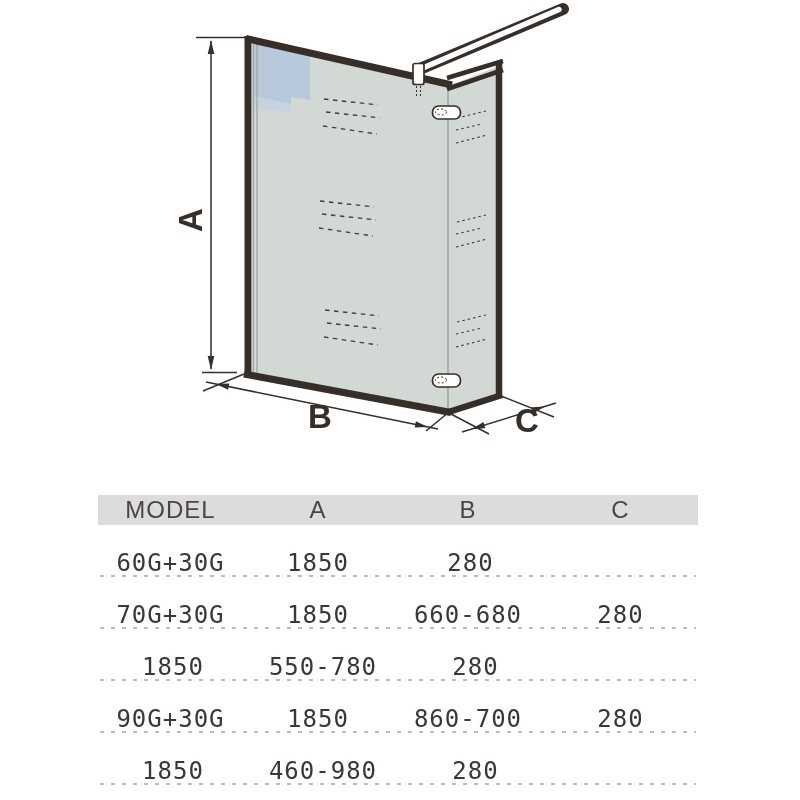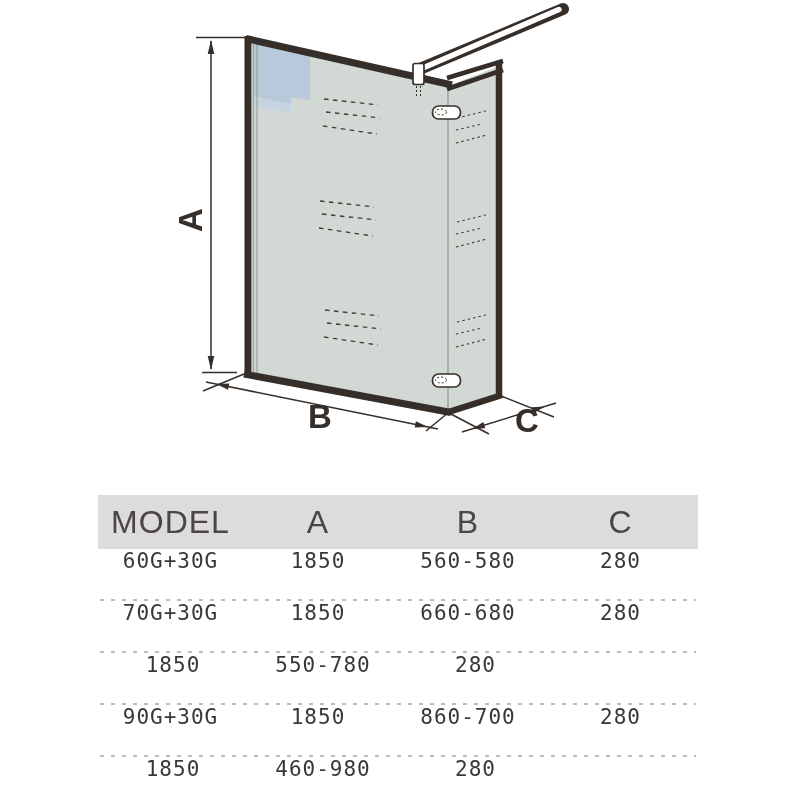--- a/index.html
+++ b/index.html
@@ -28,27 +28,27 @@
   .detail-dash{stroke:var(--line,#362e29);stroke-width:1;stroke-dasharray:2 2;fill:none;}
   .dim{stroke:var(--line,#362e29);stroke-width:1.5;fill:none;}
   .dim-fill{fill:var(--line,#362e29);stroke:none;}
   .dim-label{
     fill:var(--line,#362e29);font-weight:bold;font-size:33px;
     font-family:"Liberation Sans", sans-serif;
   }
   
   .spec-table{position:absolute;left:98px;top:495px;width:600px;}
   .thead{
-    display:flex;height:54px;align-items:center;background:var(--headerBg,#dcdcdc);
-    color:var(--headerText,#4c4448);font-size:32px;letter-spacing:1px;
+    display:flex;height:30px;align-items:center;background:var(--headerBg,#dcdcdc);
+    color:var(--headerText,#4c4448);font-size:24px;letter-spacing:1px;
   }
   .tr{
-    display:flex;height:52px;align-items:flex-start;position:relative;
+    display:flex;height:52px;align-items:flex-end;position:relative;
     font-family:"DejaVu Sans Mono", monospace;
-    font-size:21px;color:var(--cellText,#3a363a);letter-spacing:1px;
+    font-size:24px;color:var(--cellText,#3a363a);letter-spacing:1px;
   }
   .tr::after{
     content:"";position:absolute;left:2px;right:2px;bottom:0;height:2px;
     background:repeating-linear-gradient(to right, var(--dotted,#bcbcbc) 0 4px, transparent 4px 11px);
   }
   .th,.td{text-align:center;}
   .c0{width:145px;} .c1{width:150px;} .c2{width:150px;} .c3{width:155px;}
 </style>
 </head>
 <body>
@@ -146,21 +146,20 @@
   <div class="thead">
     <div class="th c0">MODEL</div>
     <div class="th c1">A</div>
     <div class="th c2">B</div>
     <div class="th c3">C</div>
   </div>
 
   <div class="tr">
     <div class="td c0">60G+30G</div>
     <div class="td c1">1850</div>
-    <div class="td c2">560-580</div>
     <div class="td c3">280</div>
   </div>
   <div class="tr">
     <div class="td c0">70G+30G</div>
     <div class="td c1">1850</div>
     <div class="td c2">660-680</div>
     <div class="td c3">280</div>
   </div>
   <div class="tr">
     <div class="td c1">1850</div>

